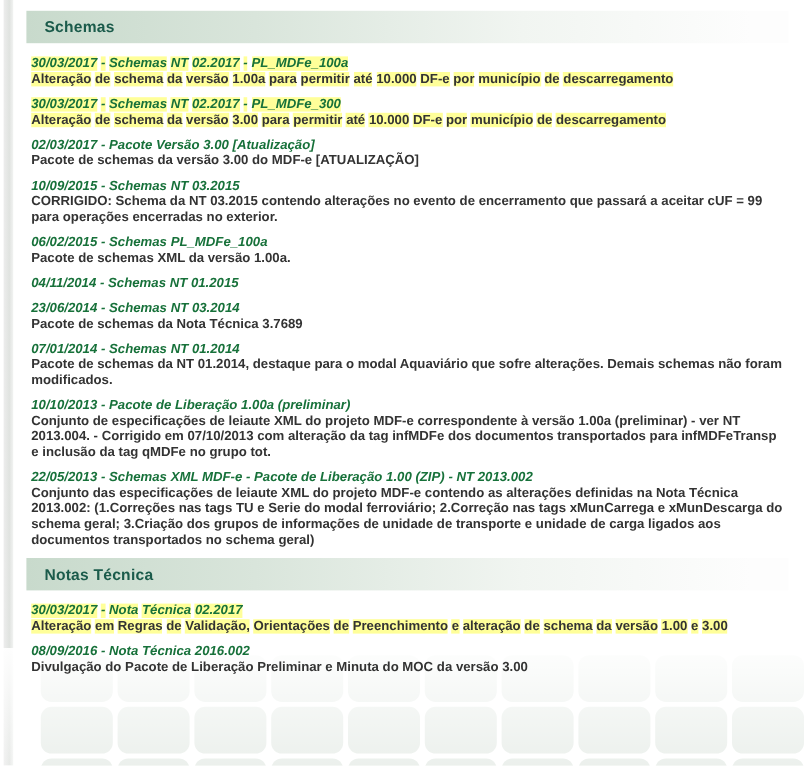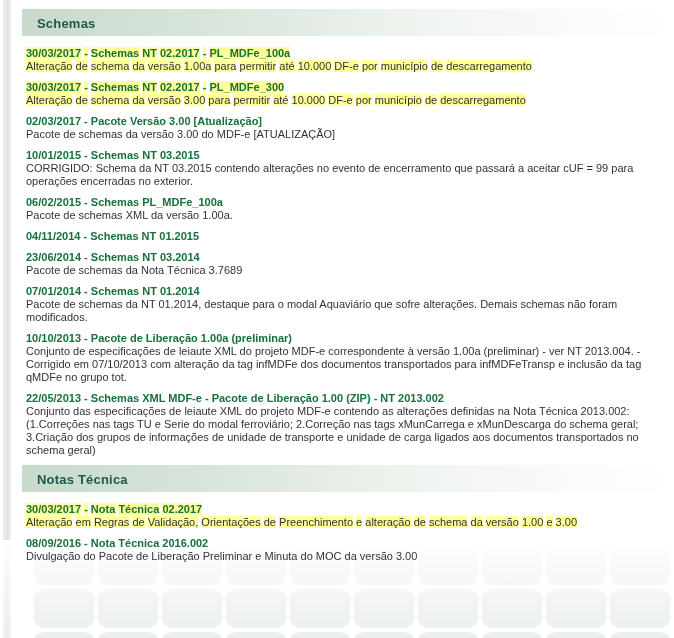--- a/index.html
+++ b/index.html
@@ -21,23 +21,23 @@
   .content{position:absolute;left:22px;top:9px;width:635px;z-index:1;}
   .bar{
     height:27px;line-height:27px;padding-left:15px;margin-bottom:11px;
     background:linear-gradient(to right,#c8dacc,#d9e5db 30%,#f1f5f1 65%,#fdfdfd 95%);
   }
   .bar-title{font-size:13px;font-weight:bold;color:#1b5b4b;letter-spacing:0.2px;}
   .items{padding:0 4px;width:627px;}
   .entry{margin-bottom:8px;}
   .entry-title{
     display:block;font-size:11px;line-height:13px;font-weight:bold;
-    color:#17713a;text-decoration:none;cursor:pointer;
+    color:#17713a;text-decoration:none;cursor:pointer;font-style:italic;
   }
-  .entry-desc{margin:0;font-size:11px;line-height:13px;color:#333333;}
+  .entry-desc{margin:0;font-size:11px;line-height:13px;color:#333333;font-weight:bold;}
   .hl{background:#ffff99;}
   section{margin:0;}
 </style>
 </head>
 <body>
 
 <div class="left-strip"></div>
 <div class="tiles-layer" id="tiles">
     <div class="tile" style="left: 34px; top: 546px; background: rgb(229, 235, 230);"></div>
     <div class="tile" style="left: 98px; top: 546px; background: rgb(229, 235, 230);"></div>
@@ -87,21 +87,21 @@
     <a class="entry-title"><span class="hl">30/03/2017</span> <span class="hl">-</span> <span class="hl">Schemas</span> <span class="hl">NT</span> <span class="hl">02.2017</span> <span class="hl">-</span> <span class="hl">PL_MDFe_300</span></a>
     <p class="entry-desc"><span class="hl">Alteração</span> <span class="hl">de</span> <span class="hl">schema</span> <span class="hl">da</span> <span class="hl">versão</span> <span class="hl">3.00</span> <span class="hl">para</span> <span class="hl">permitir</span> <span class="hl">até</span> <span class="hl">10.000</span> <span class="hl">DF-e</span> <span class="hl">por</span> <span class="hl">município</span> <span class="hl">de</span> <span class="hl">descarregamento</span></p>
   </article>
 
   <article class="entry">
     <a class="entry-title">02/03/2017 - Pacote Versão 3.00 [Atualização]</a>
     <p class="entry-desc">Pacote de schemas da versão 3.00 do MDF-e [ATUALIZAÇÃO]</p>
   </article>
 
   <article class="entry">
-    <a class="entry-title">10/01/2015 - Schemas NT 03.2015</a>
+    <a class="entry-title">10/09/2015 - Schemas NT 03.2015</a>
     <p class="entry-desc">CORRIGIDO: Schema da NT 03.2015 contendo alterações no evento de encerramento que passará a aceitar cUF = 99 para operações encerradas no exterior.</p>
   </article>
 
 
   <article class="entry">
     <a class="entry-title">06/02/2015 - Schemas PL_MDFe_100a</a>
     <p class="entry-desc">Pacote de schemas XML da versão 1.00a.</p>
   </article>
 
   <article class="entry">

